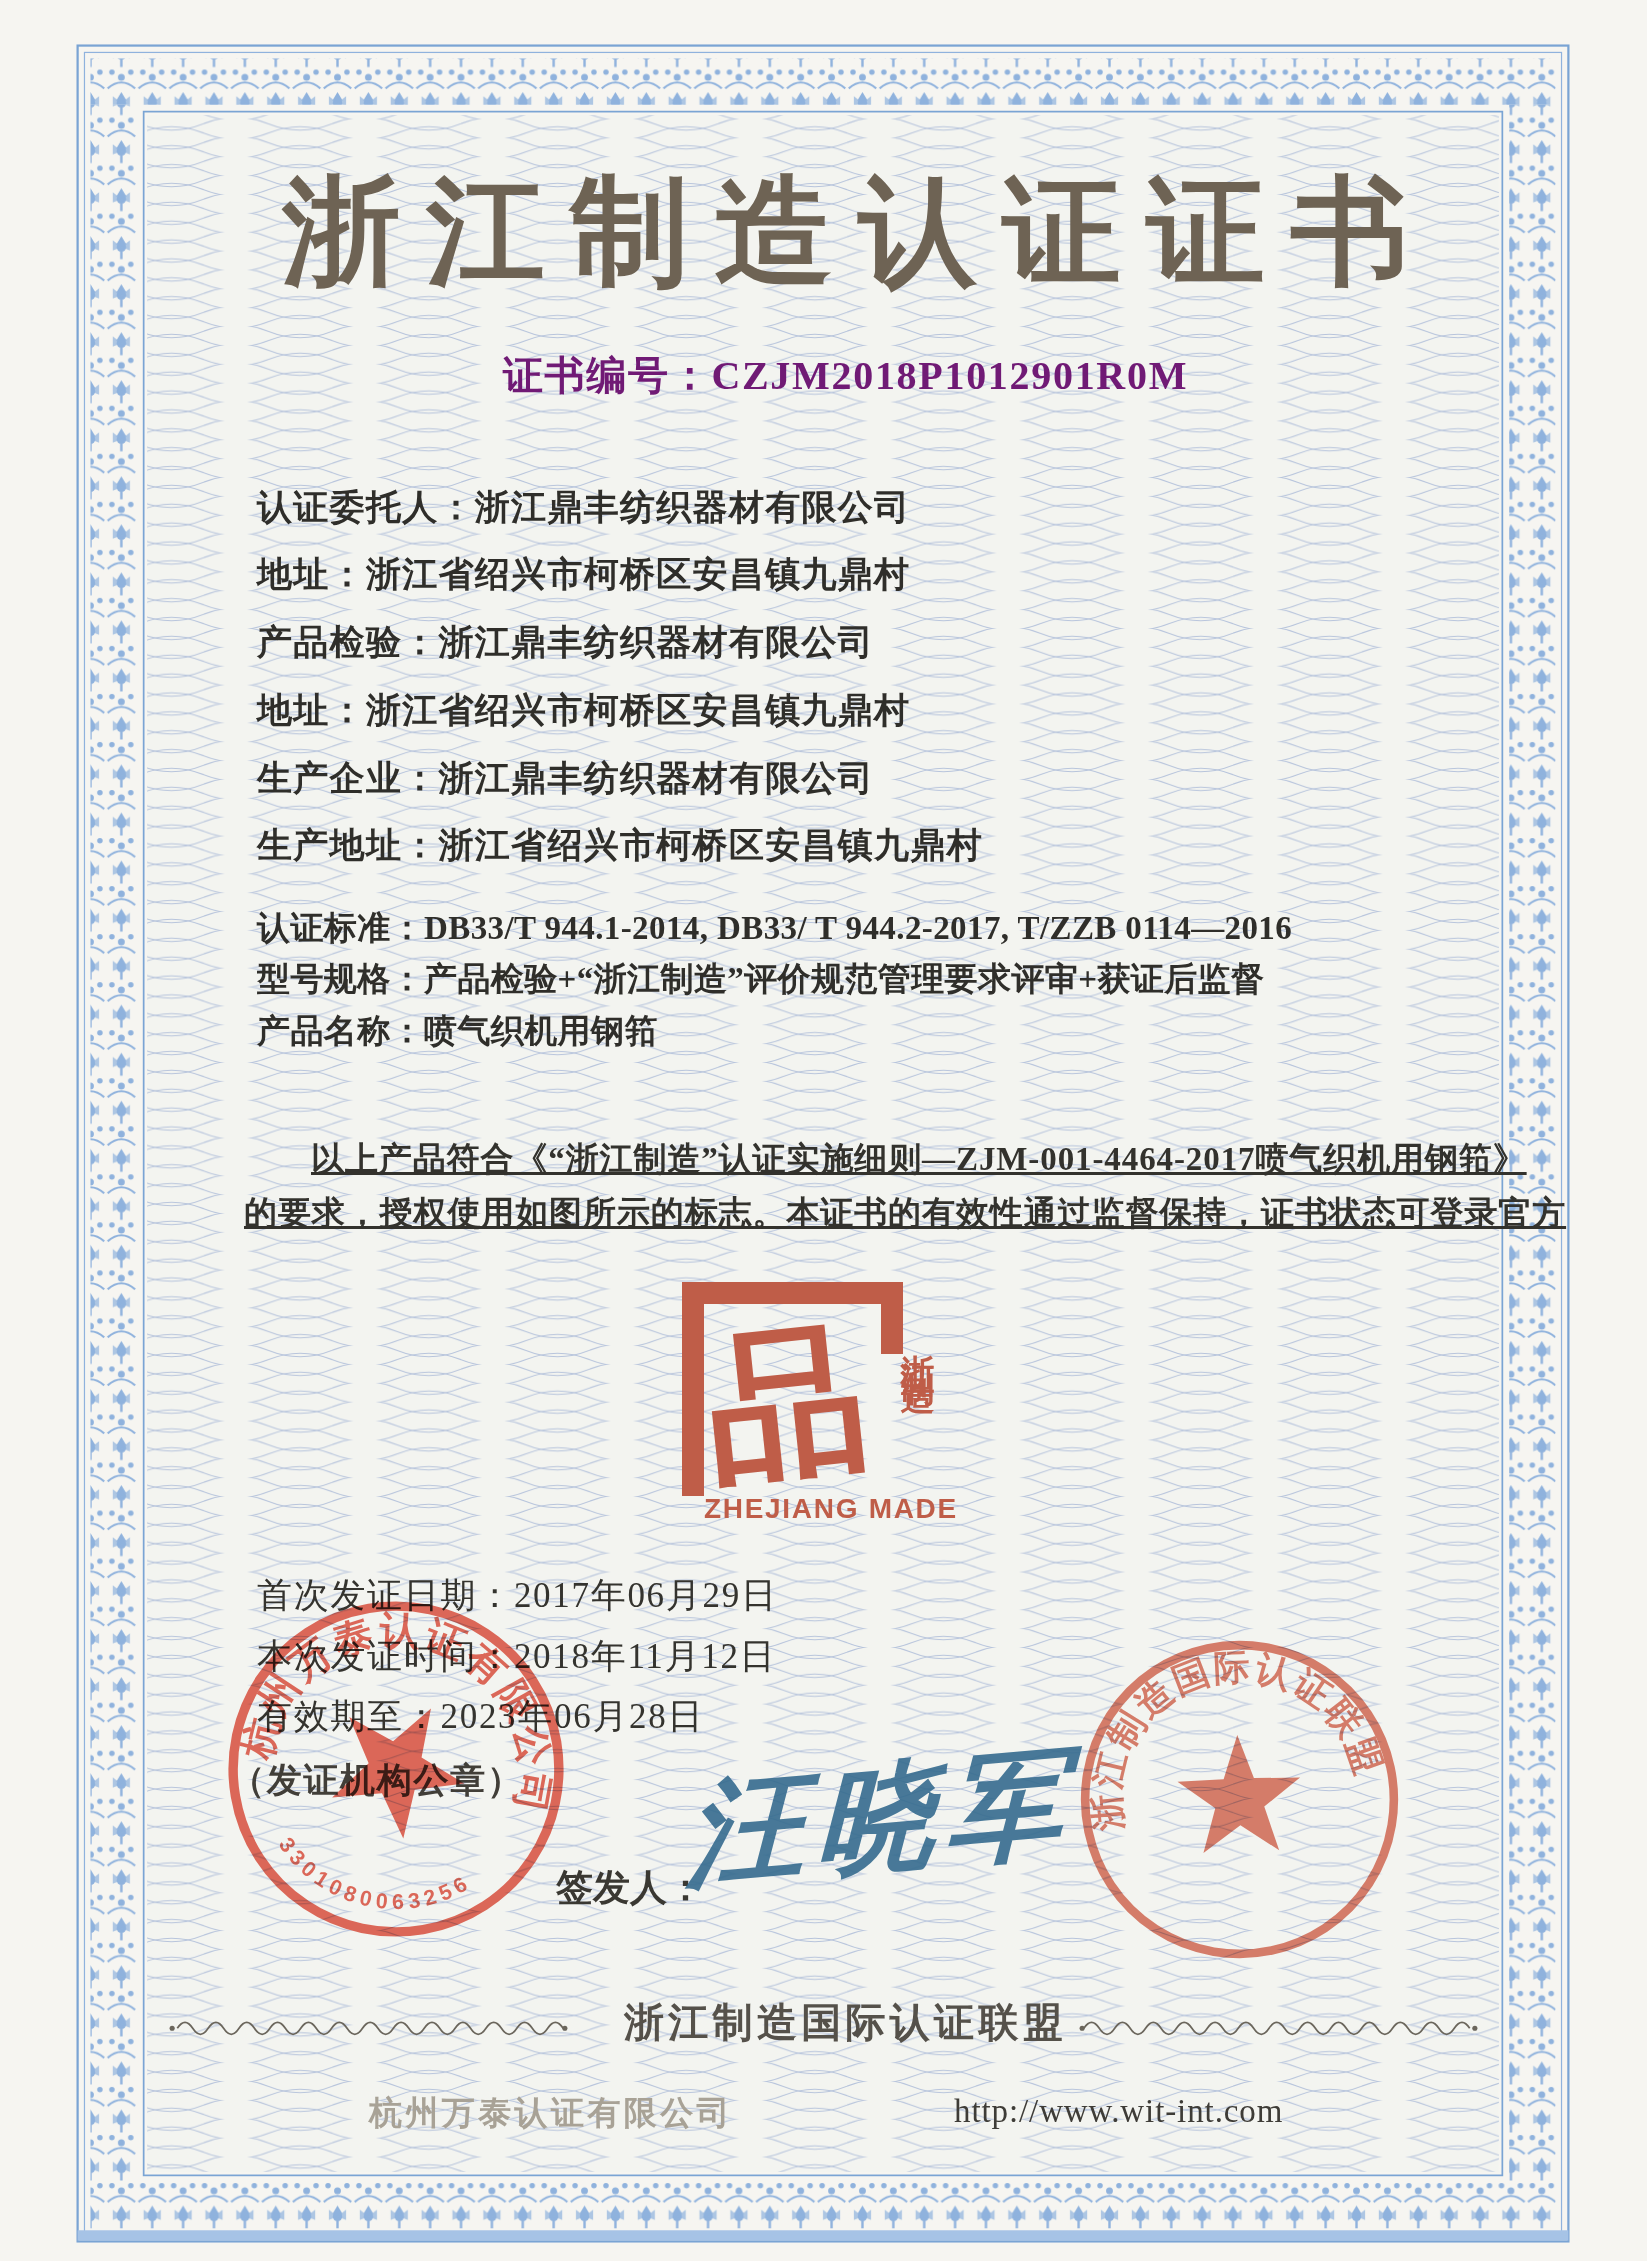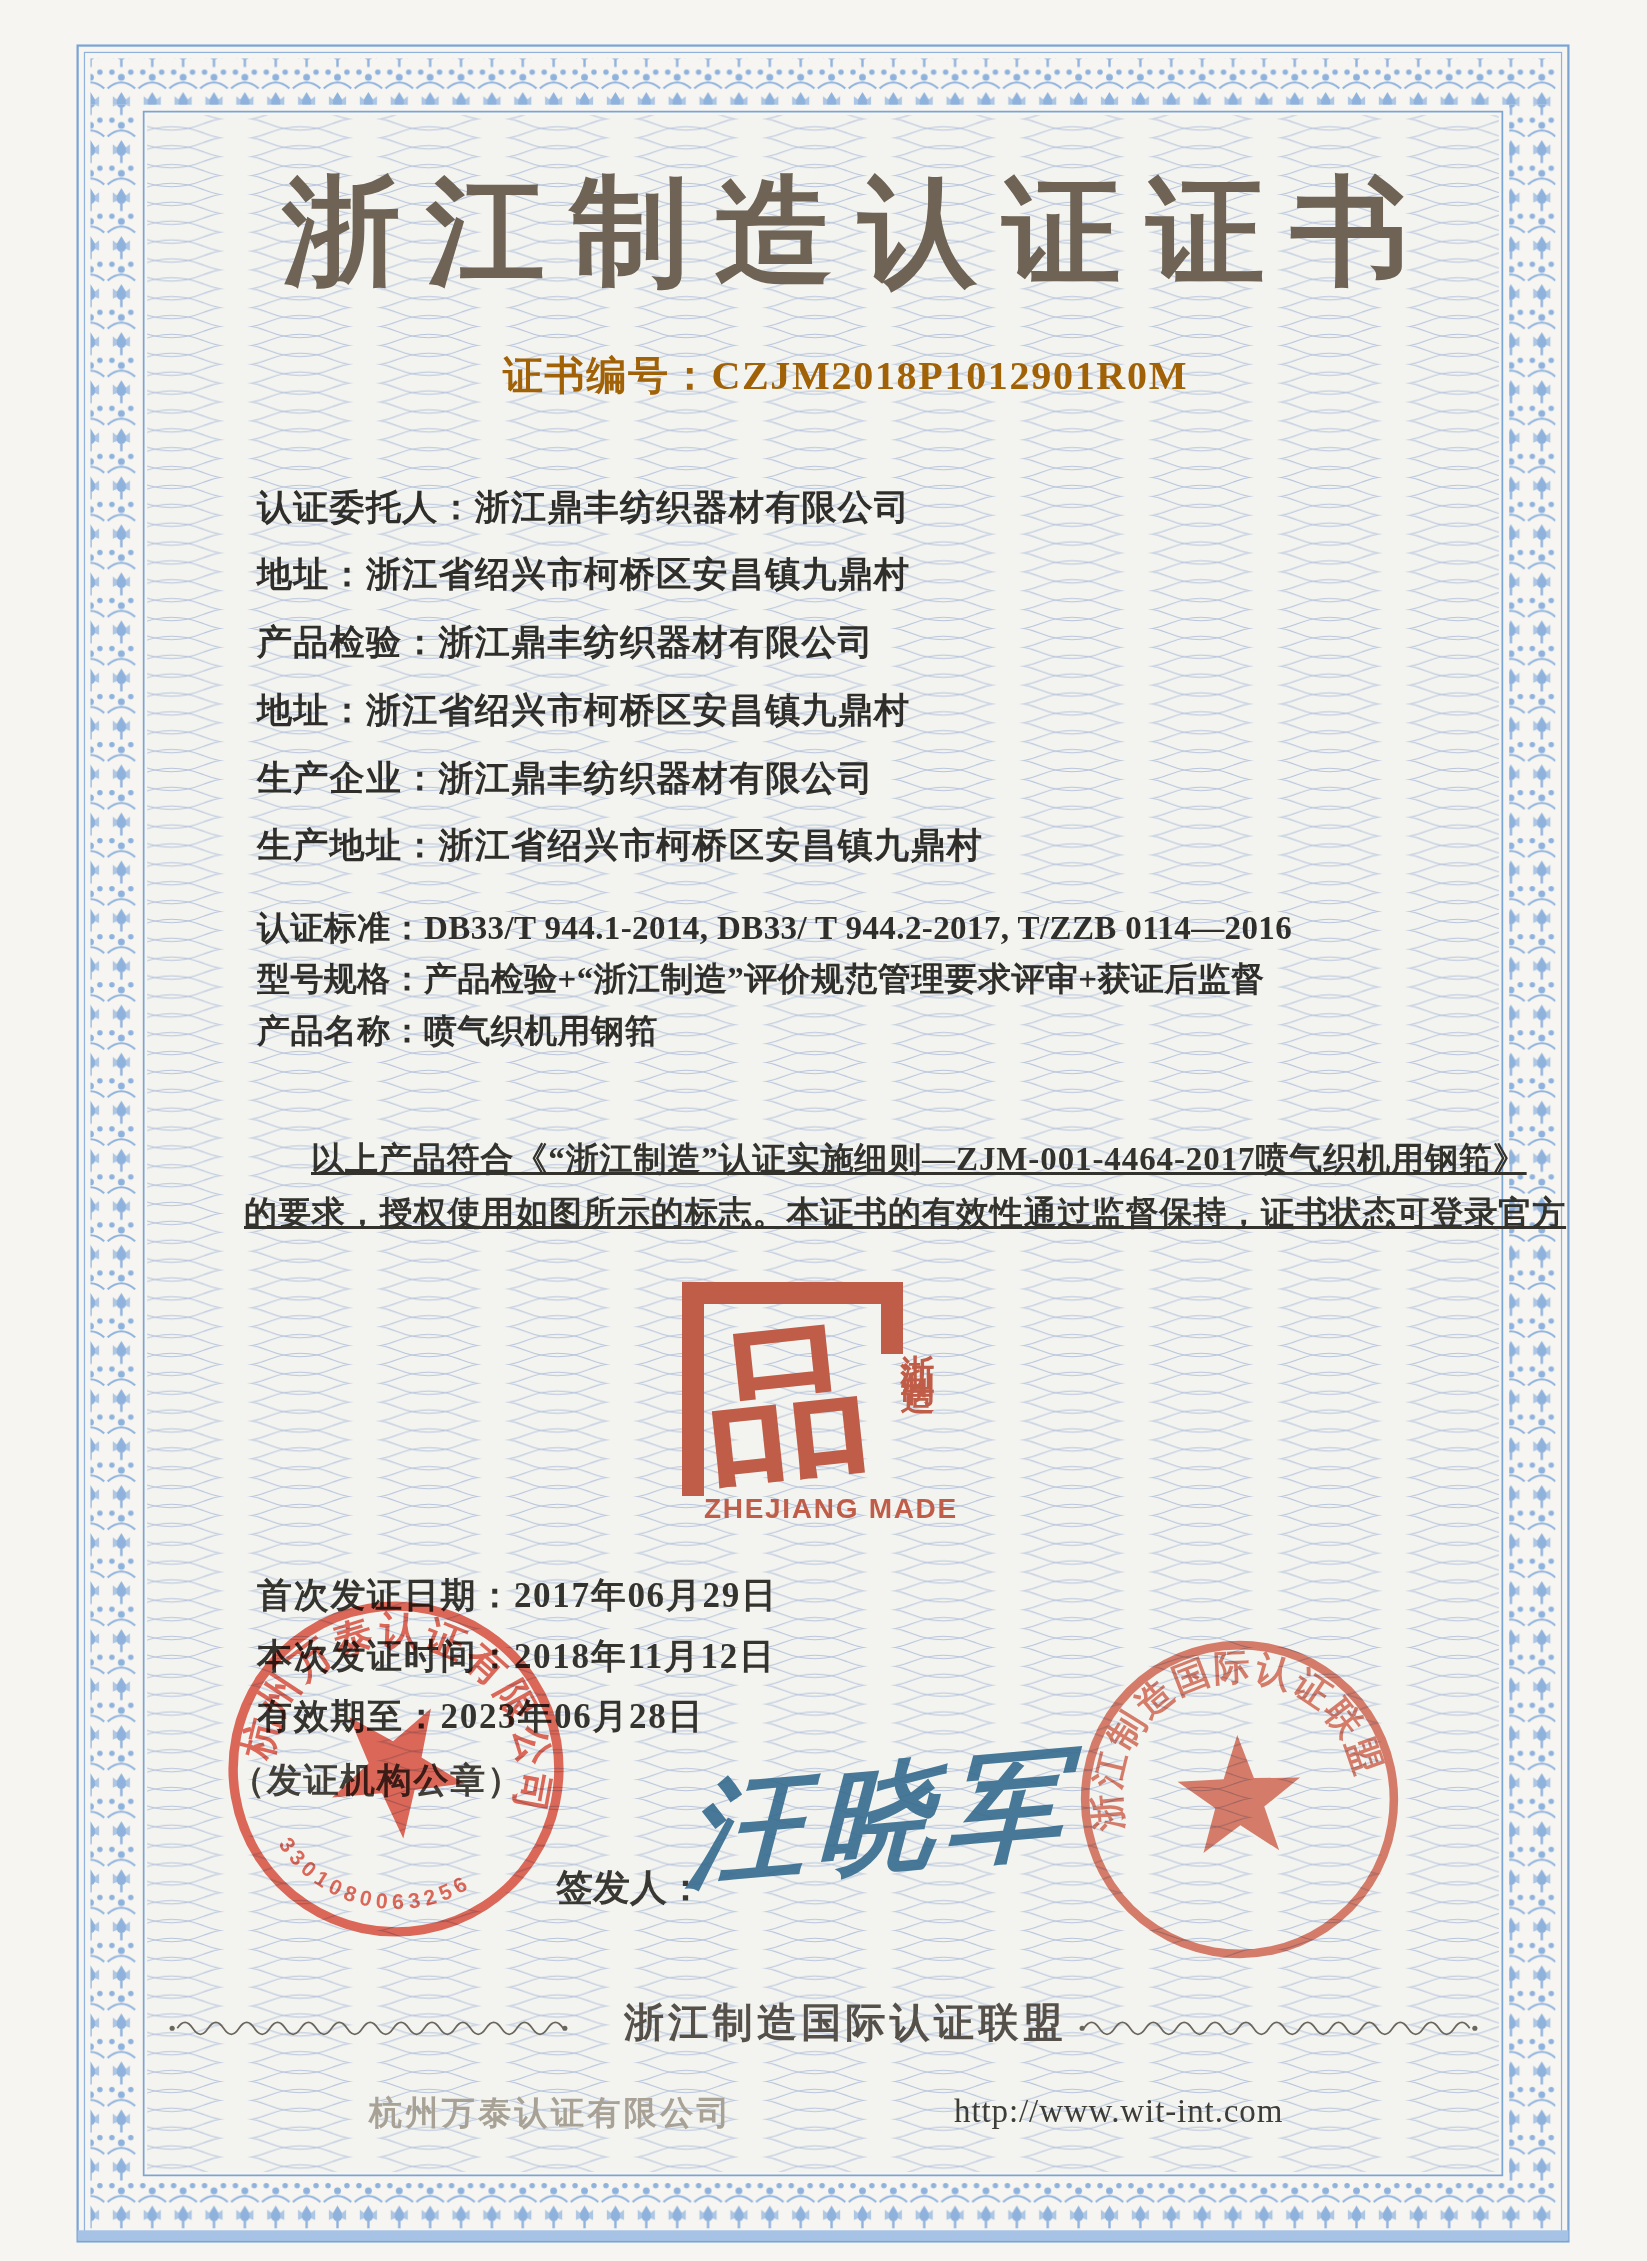--- a/index.html
+++ b/index.html
@@ -2,26 +2,26 @@
 <html style="font-size:13.7px"><head>
 <meta charset="utf-8">
 <style>
   html,body{margin:0;padding:0;}
   body{width:1647px;height:2261px;background:#eef0f2;font-family:"Liberation Serif","DejaVu Serif",serif;}
   .page{position:relative;width:1647px;height:2261px;background:#f6f5f1;overflow:hidden;}
   .abs{position:absolute;}
   .frame{left:75px;top:43px;}
   .ctext{left:0;right:0;text-align:center;margin-left:44px;}
   .title{top:153px;font-size:118px;font-weight:700;color:#6e6354;letter-spacing:26px;text-indent:26px;}
-  .certno{top:348px;font-size:40px;font-weight:700;color:#a16207;letter-spacing:1.7px;}
+  .certno{top:348px;font-size:40px;font-weight:700;color:#701a75;letter-spacing:1.7px;}
   .fline{left:257px;font-size:35px;font-weight:700;color:#2f2e2a;letter-spacing:1.3px;white-space:nowrap;margin-top:16px;}
   .dline{left:257px;font-size:33px;font-weight:700;color:#2f2e2a;letter-spacing:0.4px;white-space:nowrap;}
   .pline{left:244px;width:1252px;font-size:33px;font-weight:600;color:#33322d;letter-spacing:0.9px;white-space:nowrap;text-decoration:underline;}
   .pind{padding-left:67px;}
-  .dateline{left:257px;font-size:35px;font-weight:700;color:#34332e;letter-spacing:1.7px;white-space:nowrap;text-align:center;}
+  .dateline{left:257px;font-size:35px;font-weight:400;color:#34332e;letter-spacing:1.7px;white-space:nowrap;text-align:center;}
   .sealnote{left:230px;top:1757px;font-size:35px;font-weight:600;color:#413e38;letter-spacing:1.7px;}
   .signer{left:556px;top:1863px;font-size:37px;font-weight:600;color:#3a3832;}
   .signature{left:686px;top:1740px;font-size:118px;font-weight:700;color:#31688c;font-style:italic;
     transform:rotate(-5deg) skewX(-6deg);letter-spacing:12px;opacity:.88;font-family:"DejaVu Serif",serif;}
   .alliance{top:1995px;font-size:40px;font-weight:700;color:#55514a;letter-spacing:4.3px;}
   .footco{left:369px;top:2091px;font-size:33px;font-weight:600;color:#a8a296;letter-spacing:3.4px;}
   .footurl{left:954px;top:2093px;font-size:33px;color:#3e3c37;letter-spacing:0.9px;}
   
   .logo{left:682px;top:1282px;width:257px;height:250px;}
   .logo .bar{position:absolute;background:#bf5d48;}

